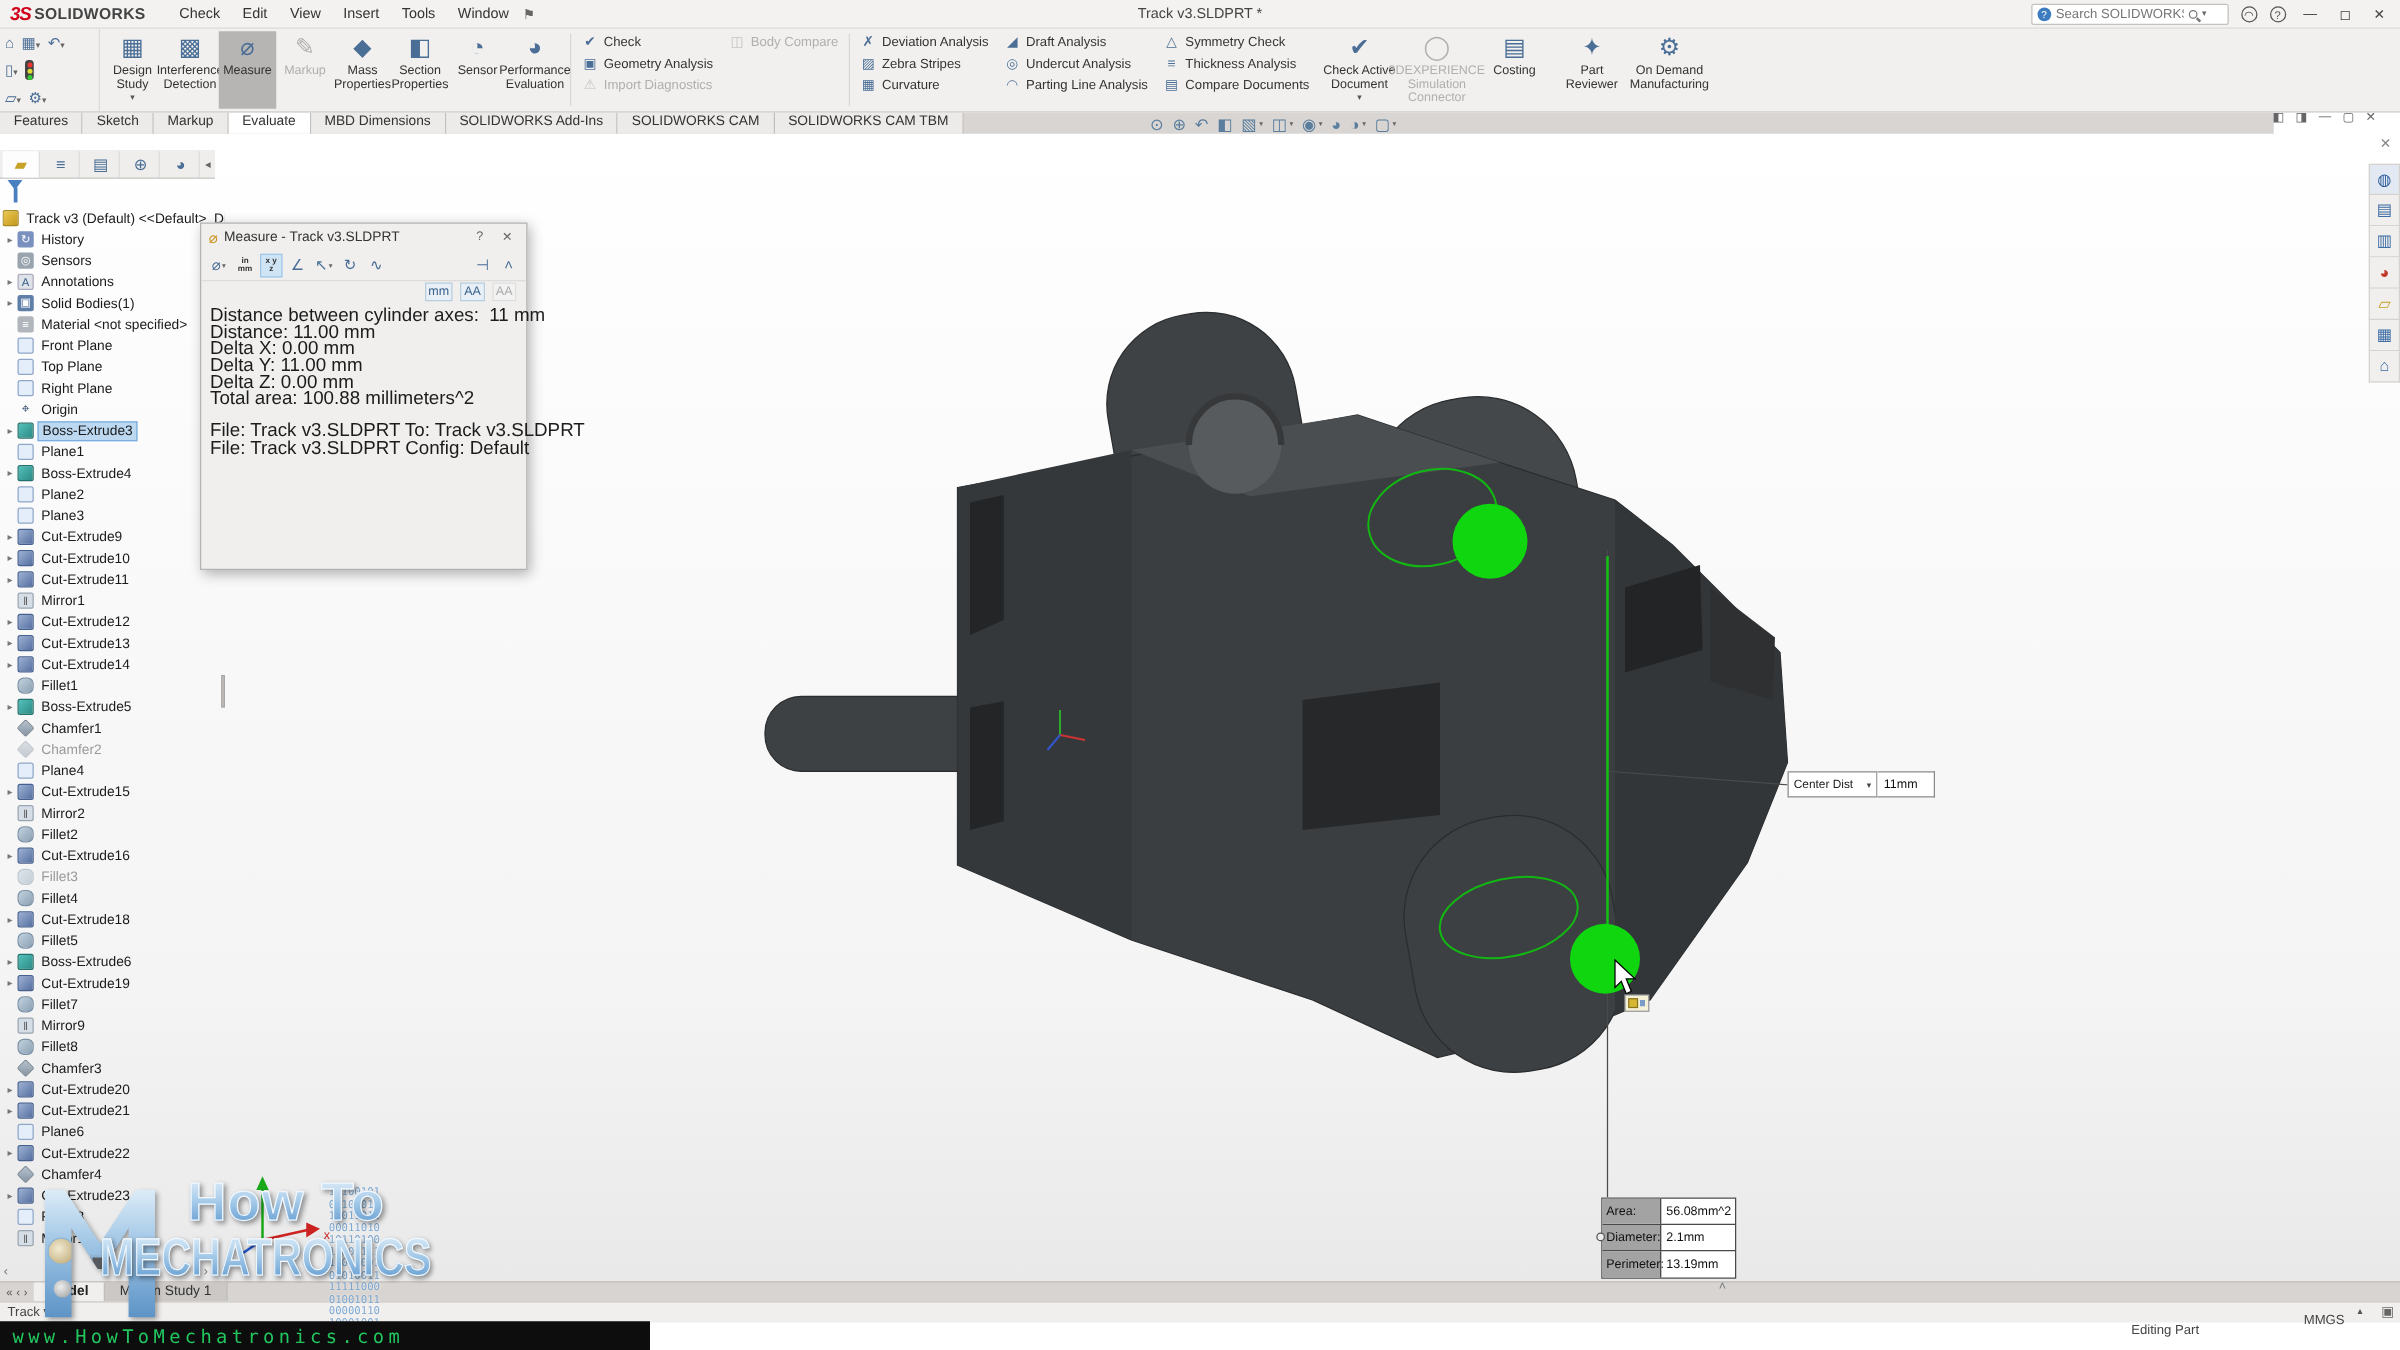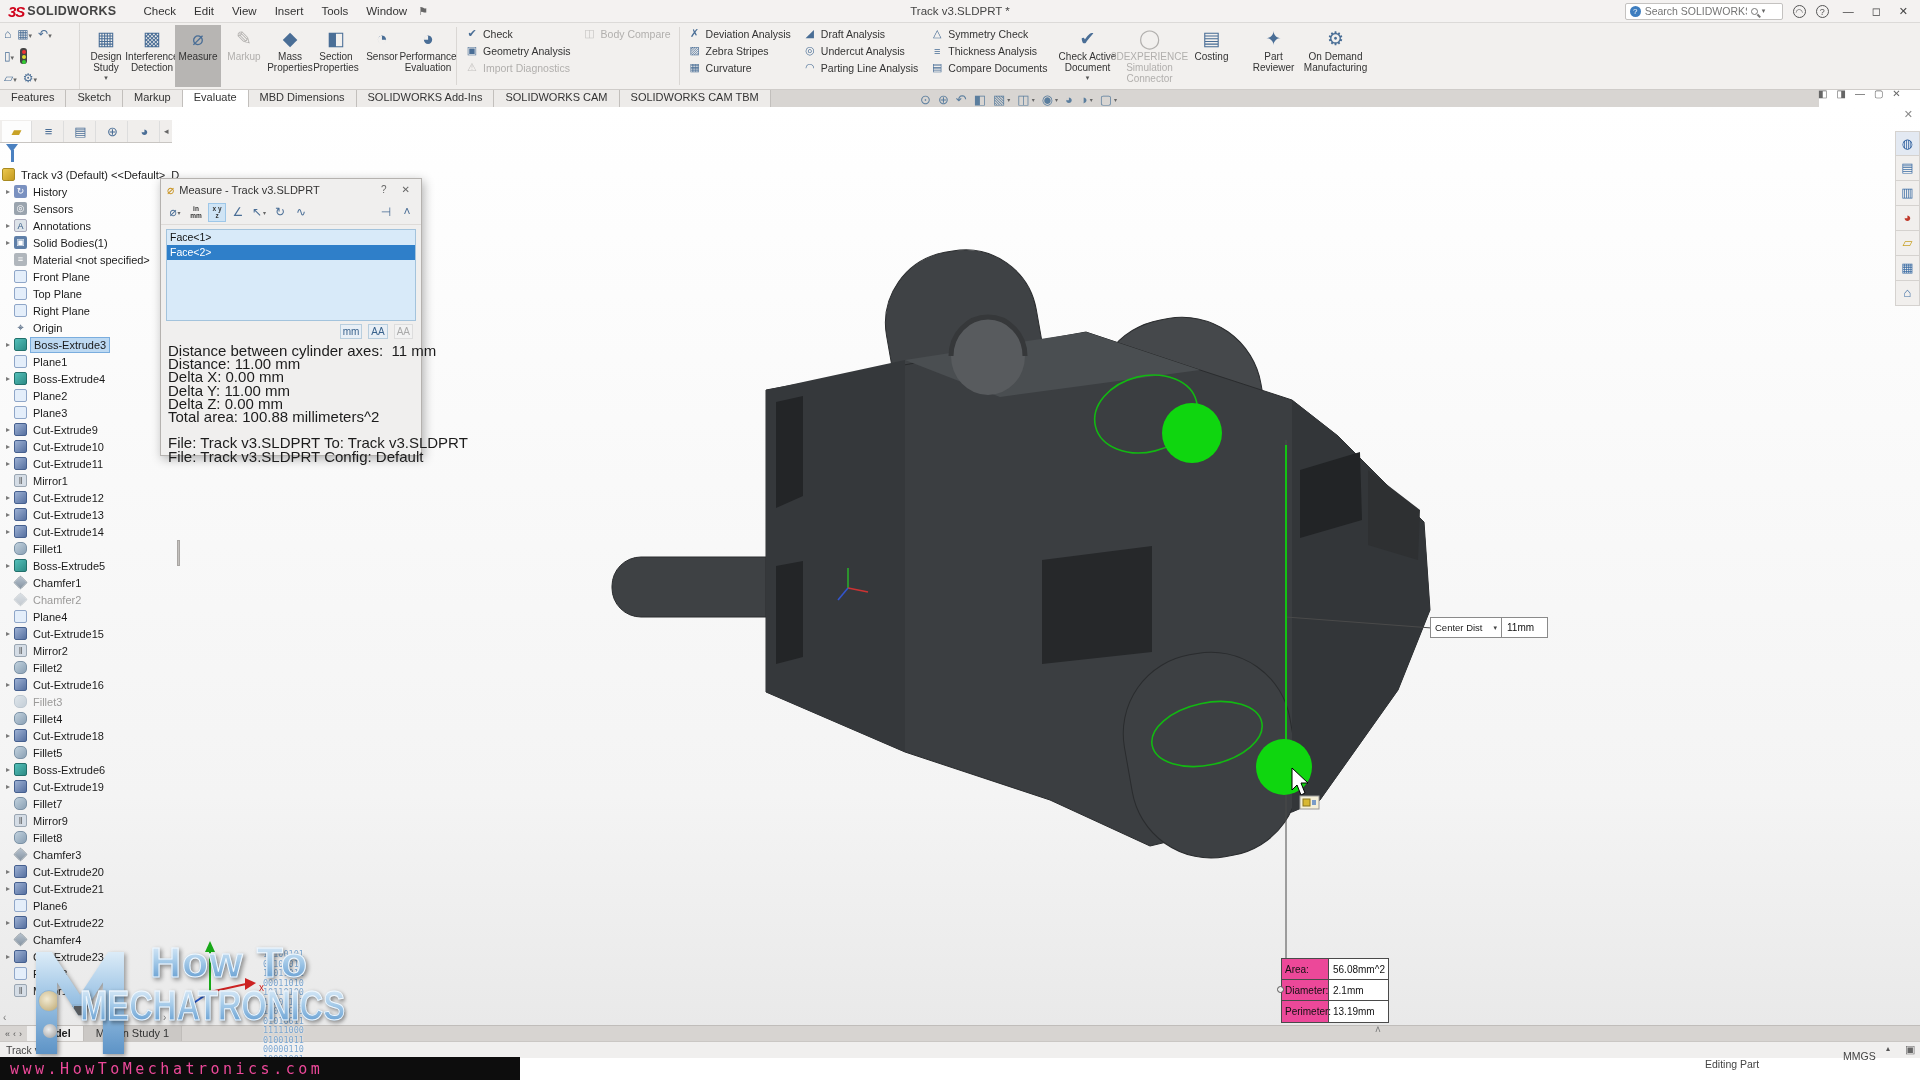--- a/index.html
+++ b/index.html
@@ -108,21 +108,21 @@
   .mresults{padding:4px 0 0 7px;font-size:15px;line-height:13.2px;color:#1c1c1c;}
   .rline{min-height:13.2px;white-space:pre;}
   
   .callout{position:absolute;left:1430px;top:510px;display:flex;z-index:15;}
   .co-dd{width:72px;height:21px;border:1px solid #8a8a8a;background:#fff;font-size:9.5px;color:#222;display:flex;align-items:center;justify-content:space-between;padding:0 4px;}
   .co-dd .tinycaret{color:#444;}
   .co-val{width:46px;height:21px;border:1px solid #8a8a8a;border-left:none;background:#fff;font-size:10px;color:#111;display:flex;align-items:center;padding-left:5px;}
   .mtable{position:absolute;left:1281px;top:851px;width:108px;background:#fff;border:1px solid #4a4a4a;z-index:15;font-size:10px;color:#111;}
   .mtr{display:flex;height:21px;border-bottom:1px solid #4a4a4a;}
   .mtr:last-child{border-bottom:none;}
-  .mtk{width:47px;background:#ec4899;border-right:1px solid #4a4a4a;display:flex;align-items:center;padding-left:3px;}
+  .mtk{width:47px;background:#a3a3a3;border-right:1px solid #4a4a4a;display:flex;align-items:center;padding-left:3px;}
   .mtv{flex:1;display:flex;align-items:center;padding-left:4px;}
   .mt-dot{position:absolute;left:-5px;top:27px;width:7px;height:7px;border:1px solid #555;border-radius:50%;background:#eee;font-size:0;}
   .mt-chev{position:absolute;left:1375px;top:917px;font-size:10px;color:#777;z-index:15;}
   
   .taskpane{position:absolute;right:0;top:2px;width:25px;z-index:16;}
   .tp-close{position:absolute;right:7px;top:-1px;font-size:11px;color:#888;}
   .tp-col{position:absolute;right:0;top:22px;width:25px;display:flex;flex-direction:column;}
   .tp{width:25px;height:25px;background:#f1efed;border:1px solid #d5d2cf;border-top:none;text-align:center;font-size:13px;line-height:24px;color:#3d6ea5;}
   .tp:first-child{border-top:1px solid #d5d2cf;}
   .tp.globe{color:#2a5c9c;background:#e3e9f2;}
@@ -141,21 +141,21 @@
   .watermark{position:absolute;left:0;top:938px;width:520px;height:119px;z-index:40;pointer-events:none;}
   .wm-m{position:absolute;left:36px;top:14px;width:88px;height:102px;filter:drop-shadow(2px 2px 2px rgba(0,0,0,.35));}
   .wm-mshape{width:100%;height:100%;background:linear-gradient(180deg,#dcecf8 0%,#9cc3e4 45%,#5d93c6 100%);clip-path:polygon(0% 0%,18% 0%,50% 42%,82% 0%,100% 0%,100% 100%,76% 100%,76% 30%,52% 62%,48% 62%,24% 30%,24% 100%,0% 100%);position:relative;}
   .wm-gear{position:absolute;left:36px;top:52px;width:17px;height:44px;background:#565a5e;border:2px solid #8fb4d4;}
   .wm-pul1{position:absolute;left:2px;top:38px;width:22px;height:22px;border-radius:50%;background:radial-gradient(circle at 40% 40%,#f2ead2,#b9a36c);border:1px solid #8fb4d4;}
   .wm-pul2{position:absolute;left:7px;top:72px;width:14px;height:14px;border-radius:50%;background:radial-gradient(circle at 40% 40%,#eee,#999);}
   .wm-bin{position:absolute;left:263px;top:12px;font-family:"DejaVu Sans Mono",monospace;font-size:8.5px;line-height:9.5px;color:#6f9fce;opacity:.9;text-shadow:0 0 2px #fff;}
   .wm-t1{position:absolute;left:150px;top:0px;font-size:43px;font-weight:bold;letter-spacing:1px;background:linear-gradient(180deg,#eef6fd 0%,#a9cdea 45%,#4f8ec9 100%);-webkit-background-clip:text;background-clip:text;color:transparent;-webkit-text-stroke:1px #f2f8fd;filter:drop-shadow(2px 2px 2px rgba(0,0,0,.4));}
   .wm-t2{position:absolute;left:80px;top:44px;font-size:42px;font-weight:bold;letter-spacing:0px;transform:scaleX(.78);transform-origin:left;background:linear-gradient(180deg,#eef6fd 0%,#a9cdea 45%,#4f8ec9 100%);-webkit-background-clip:text;background-clip:text;color:transparent;-webkit-text-stroke:1px #f2f8fd;filter:drop-shadow(2px 2px 2px rgba(0,0,0,.4));}
   .urlbar{position:absolute;left:0;top:1057px;width:520px;height:23px;background:#0d0d0d;z-index:45;display:flex;align-items:center;}
-  .urlbar span{font-family:"DejaVu Sans Mono",monospace;font-size:15px;letter-spacing:3.5px;color:#ec4899;margin-left:10px;}
+  .urlbar span{font-family:"DejaVu Sans Mono",monospace;font-size:15px;letter-spacing:3.5px;color:#22c55e;margin-left:10px;}
 </style>
 </head>
 <body>
 
 <div class="titlebar">
   <div class="swlogo">
     <span class="swmark">3S</span>
     <span class="swname"><b>SOLIDWORKS</b></span>
   </div>
   <div class="menus">
@@ -783,25 +783,20 @@
           <span>z</span>
         </span>
       <span class="mti">∠</span>
       <span class="mti">↖<span class="tinycaret">▾</span></span>
       <span class="mti">↻</span>
       <span class="mti">∿</span>
       <span class="mspace"></span>
       <span class="mti">⊣</span>
       <span class="mti">˄</span>
     </div>
-    <div class="mlist">
-
-    <div class="mrow">Face&lt;1&gt;</div>
-        <div class="mrow sel">Face&lt;2&gt;</div>
-      </div>
     <div class="micons">
       <span>mm</span>
       <span>AA</span>
       <span class="dim">AA</span>
     </div>
     <div class="mresults">
 
     <div class="rline">Distance between cylinder axes:  11 mm</div>
         <div class="rline">Distance: 11.00 mm</div>
         <div class="rline">Delta X: 0.00 mm</div>

